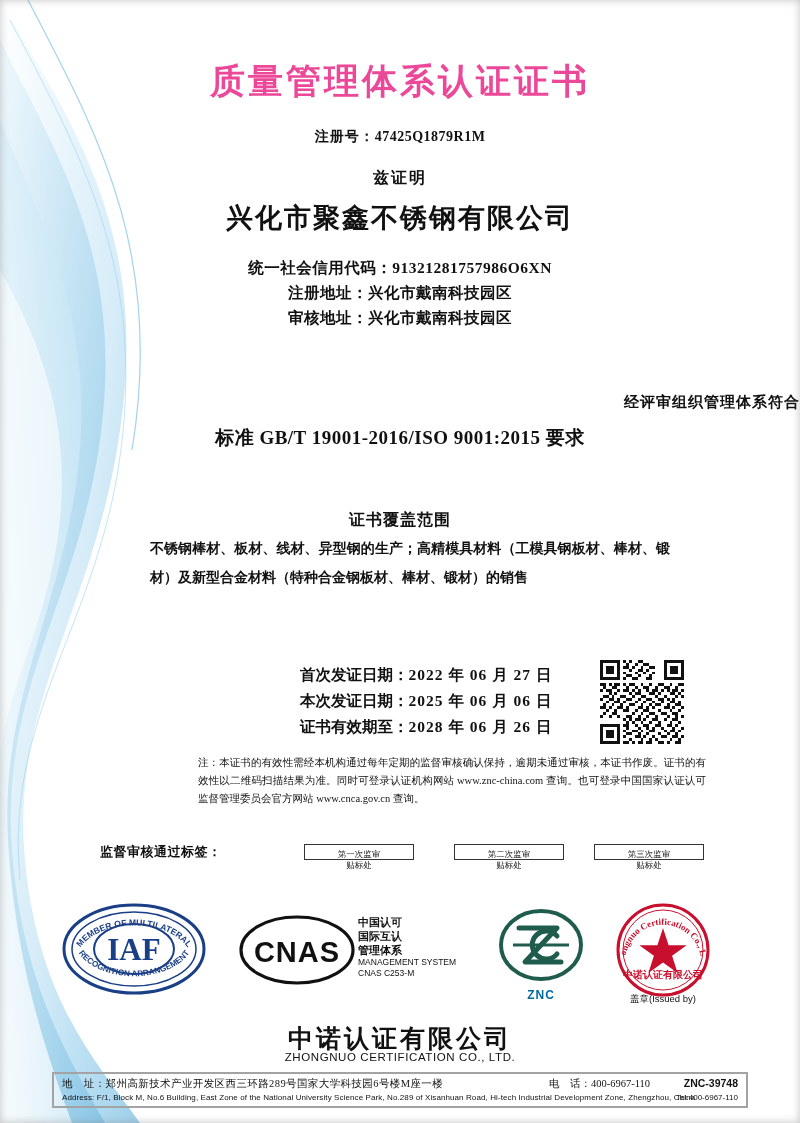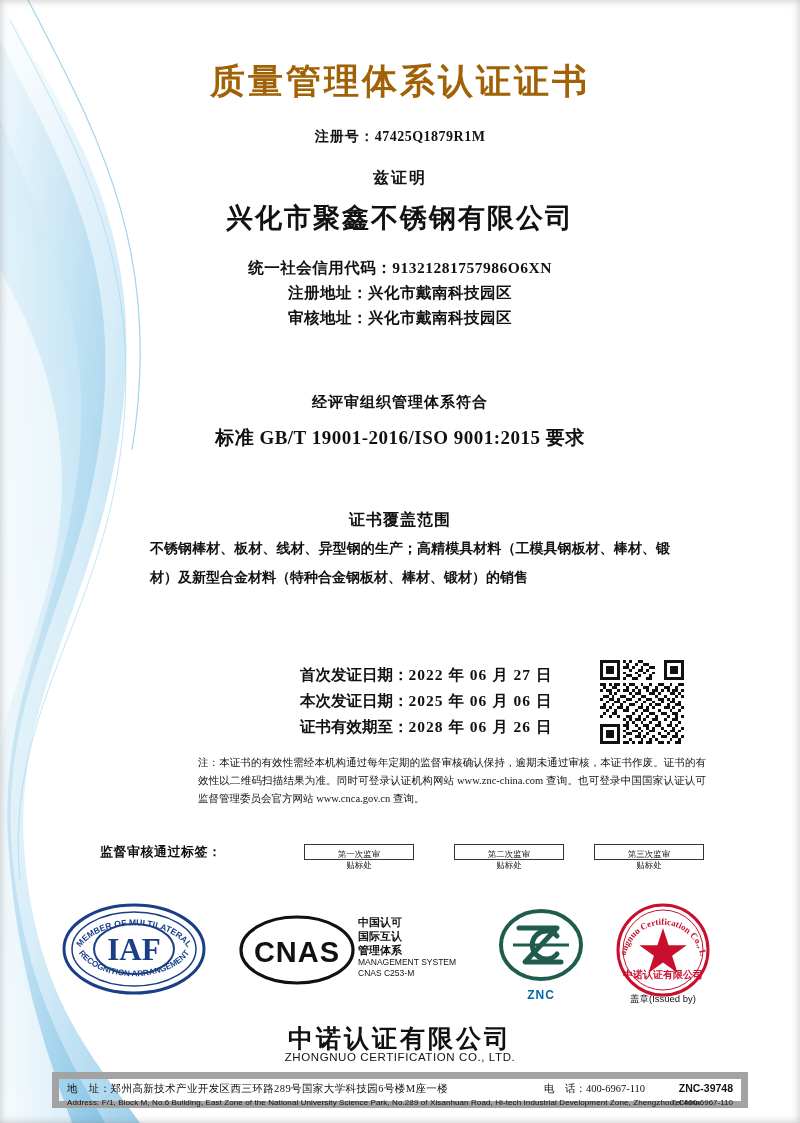--- a/index.html
+++ b/index.html
@@ -40,21 +40,21 @@
 
   .title {
     position: absolute;
     top: 58px;
     left: 0; right: 0;
     text-align: center;
     font-family: "DejaVu Serif", serif;
     font-weight: bold;
     font-size: 35px;
     letter-spacing: 3px;
-    color: #a16207;
+    color: #ec4899;
   }
   .reg-line {
     position: absolute;
     top: 128px;
     left: 0; right: 0;
     text-align: center;
     font-size: 14px;
     font-weight: bold;
   }
   .reg-line .lbl { letter-spacing: 1px; }
@@ -88,21 +88,21 @@
     font-size: 15.5px;
     font-weight: bold;
     line-height: 25px;
     letter-spacing: 0.5px;
   }
 
   .conform {
     position: absolute;
     top: 393px;
     left: 0; right: 0;
-    text-align: center;
+    text-align: right;
     font-size: 15px;
     font-weight: bold;
     letter-spacing: 1px;
   }
   .standard {
     position: absolute;
     top: 425px;
     left: 0; right: 0;
     text-align: center;
     font-size: 19px;
@@ -289,21 +289,21 @@
     letter-spacing: 0.6px;
     color: #111;
   }
 
   .footer {
     position: absolute;
     left: 52px;
     top: 1072px;
     width: 696px;
     height: 36px;
-    border: 7px solid #a3a3a3;
+    border: 2px solid #a3a3a3;
     box-sizing: border-box;
   }
   .footer-line1 {
     position: absolute;
     left: 8px;
     top: 3px;
     font-size: 10.5px;
     letter-spacing: 0.4px;
     white-space: nowrap;
   }

